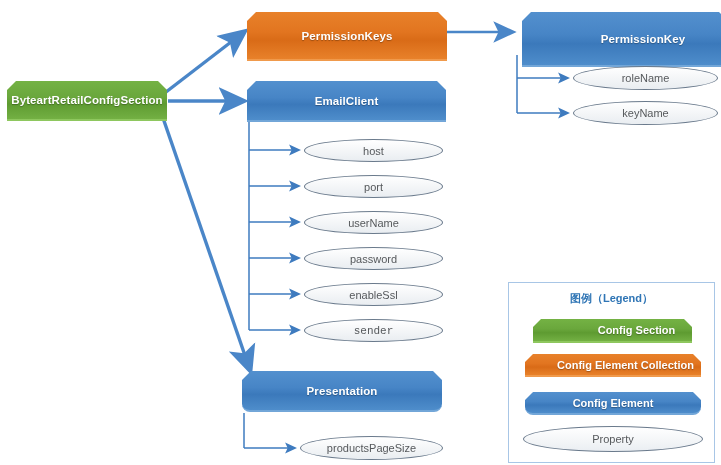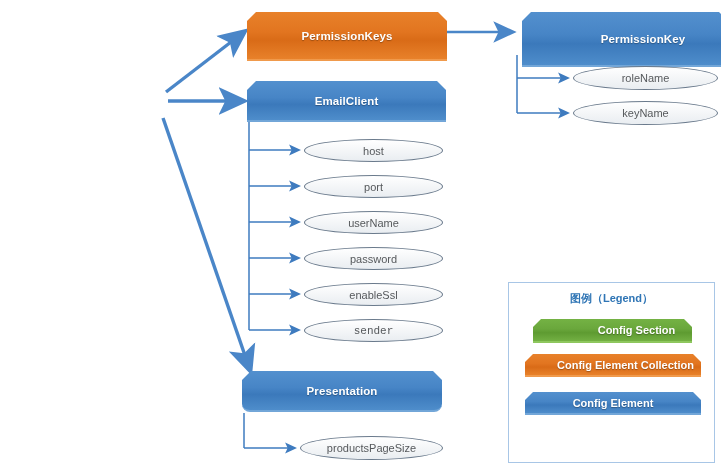--- a/index.html
+++ b/index.html
@@ -109,20 +109,21 @@
     background: linear-gradient(180deg, #74b244 0%, #6aa73c 45%, #5e9b31 62%, #73b043 100%);
     border-bottom: 2px solid #8ec75e;
   }
   .legend-shape.orange {
     background: linear-gradient(180deg, #e8812a 0%, #e27520 45%, #d96b17 62%, #e8812a 100%);
     border-bottom: 2px solid #f09a4c;
   }
   .legend-shape.blue {
     background: linear-gradient(180deg, #5390ce 0%, #4785c6 45%, #3b79bb 62%, #4e8dcb 100%);
     border-bottom: 2px solid #72a6d8;
+    border-radius: 8px;
   }
   .legend-prop {
     position: absolute;
     box-sizing: border-box;
     display: flex;
     align-items: center;
     justify-content: center;
     border: 1px solid #6a7a8c;
     border-radius: 50%;
     background: linear-gradient(180deg, #ffffff 0%, #f4f6f8 55%, #eaeef2 100%);
@@ -162,20 +163,21 @@
     <path d="M249,186 L299,186" stroke="#3e7bbf" stroke-width="1.5" fill="none" marker-end="url(#ah-thin)"></path>
     <path d="M249,222 L299,222" stroke="#3e7bbf" stroke-width="1.5" fill="none" marker-end="url(#ah-thin)"></path>
     <path d="M249,258 L299,258" stroke="#3e7bbf" stroke-width="1.5" fill="none" marker-end="url(#ah-thin)"></path>
     <path d="M249,294 L299,294" stroke="#3e7bbf" stroke-width="1.5" fill="none" marker-end="url(#ah-thin)"></path>
     <path d="M249,330 L299,330" stroke="#3e7bbf" stroke-width="1.5" fill="none" marker-end="url(#ah-thin)"></path>
 
     <path d="M244,413 L244,448" stroke="#3e7bbf" stroke-width="1.5" fill="none"></path>
     <path d="M244,448 L295,448" stroke="#3e7bbf" stroke-width="1.5" fill="none" marker-end="url(#ah-thin)"></path>
   </svg>
 
+  <div class="node green" style="left:7px; top:81px; width:160px; height:40px;">ByteartRetailConfigSection</div>
 
   <div class="node orange" style="left:247px; top:12px; width:200px; height:49px;">PermissionKeys</div>
 
   <div class="node blue" style="left:522px; top:12px; width:206px; height:55px;padding-left:36px;">PermissionKey</div>
 
   <div class="node blue" style="left:247px; top:81px; width:199px; height:41px;">EmailClient</div>
 
   <div class="node blue" style="left:242px; top:371px; width:200px; height:41px;border-radius:8px;">Presentation</div>
 
   <div class="prop" style="left:573px; top:66px; width:145px; height:24px;">roleName</div>
@@ -193,15 +195,16 @@
   <div id="legend-panel" style="left:508px; top:282px; width:207px; height:181px;">
 
     <div id="legend-title">图例（Legend）</div>
 
     <div class="legend-shape green" style="left:24px; top:36px; width:159px; height:24px;padding-left:48px;">Config Section</div>
 
     <div class="legend-shape orange" style="left:16px; top:71px; width:176px; height:23px;padding-left:25px;">Config Element Collection</div>
 
     <div class="legend-shape blue" style="left:16px; top:109px; width:176px; height:23px;">Config Element</div>
 
+    <div class="legend-prop" style="left:14px; top:143px; width:180px; height:26px;">Property</div>
   </div>
 
 </div>
 
 </body></html>

